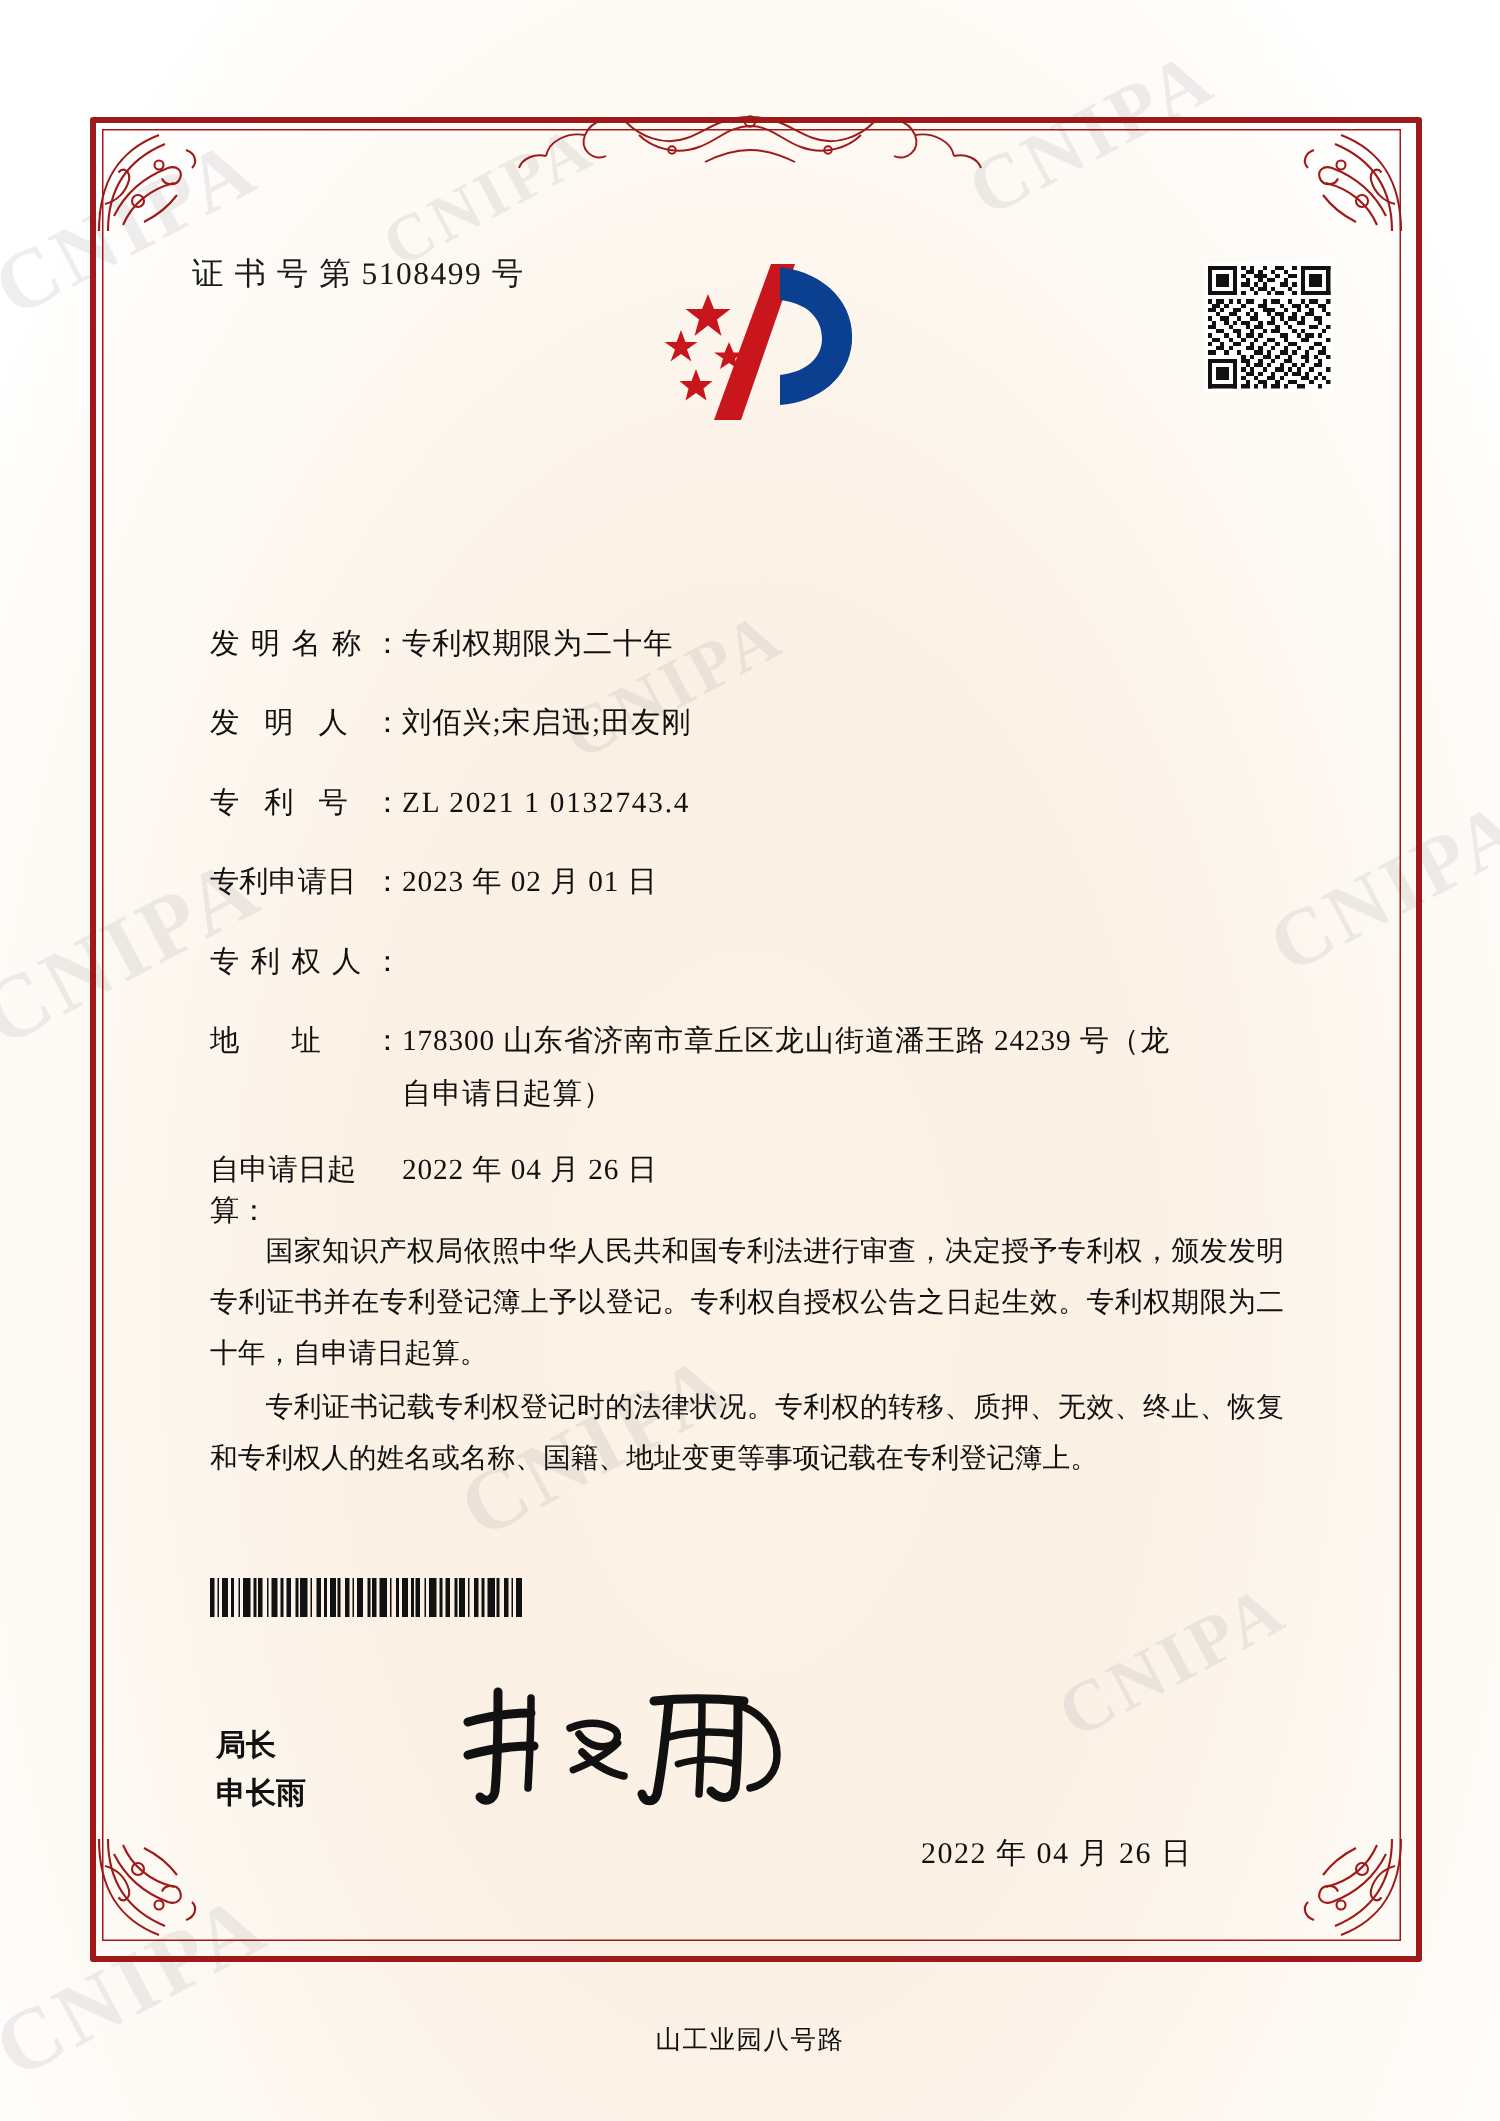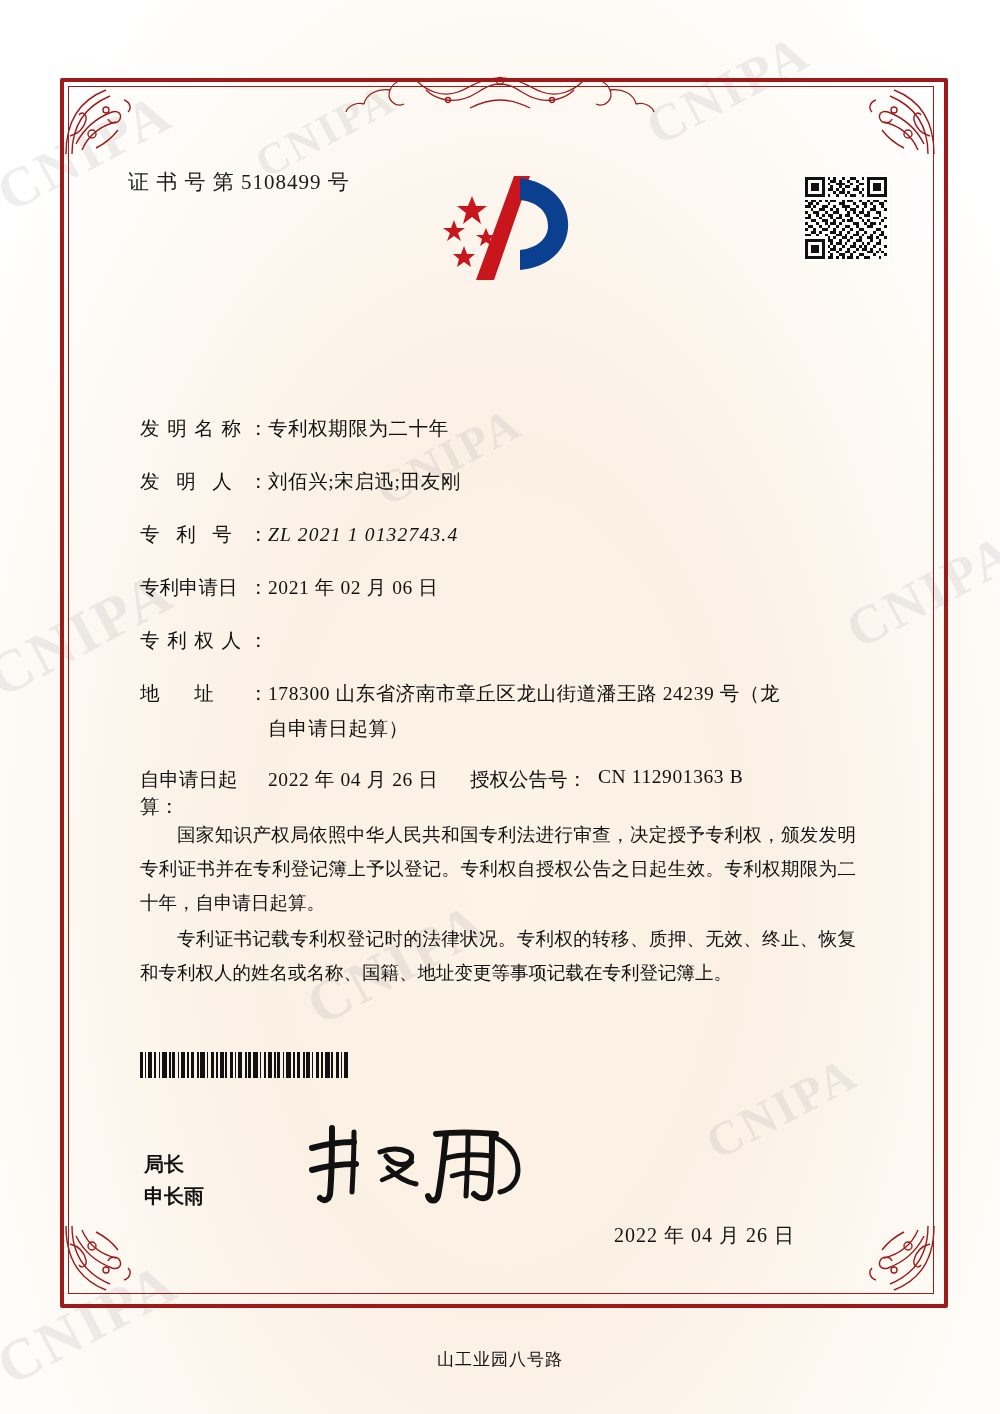--- a/index.html
+++ b/index.html
@@ -137,21 +137,20 @@
     letter-spacing: 0;
   }
   .row .label.tight { letter-spacing: 0; }
   .row .value {
     flex: 1;
     letter-spacing: 0.6px;
   }
   .row .value.mono {
     font-family: "Liberation Serif", serif;
     letter-spacing: 1.2px;
-    font-style: italic;
   }
   .addr-second {
     margin-left: 128px;
     margin-top: -18px;
     margin-bottom: 24px;
     font-size: 19.5px;
     letter-spacing: 0.6px;
   }
   .row.pubrow { margin-bottom: 20px; }
   .pub-left { width: 330px; flex: none; display: flex; }
@@ -593,21 +592,21 @@
         <span>：</span>
       </span>
       <span class="value mono">ZL 2021 1 0132743.4</span>
     </div>
 
     <div class="row">
       <span class="label tight">
         <span>专利申请日</span>
         <span>：</span>
       </span>
-      <span class="value">2021 年 02 月 06 日</span>
+      <span class="value">2023 年 02 月 01 日</span>
     </div>
 
     <div class="row">
       <span class="label">
         <span>专</span>
         <span>利</span>
         <span>权</span>
         <span>人</span>
         <span>：</span>
       </span>
@@ -620,24 +619,20 @@
         <span>：</span>
       </span>
       <span class="value">178300 山东省济南市章丘区龙山街道潘王路 24239 号（龙</span>
     </div>
     <div class="addr-second">自申请日起算）</div>
 
     <div class="row pubrow">
       <span class="pub-left">
         <span class="label">自申请日起算：</span>
         <span class="value">2022 年 04 月 26 日</span>
-      </span>
-      <span class="pub-right">
-        <span class="label2">授权公告号：</span>
-        <span class="value">CN 112901363 B</span>
       </span>
     </div>
   </div>
 
   <div class="paras">
     <p>国家知识产权局依照中华人民共和国专利法进行审查，决定授予专利权，颁发发明专利证书并在专利登记簿上予以登记。专利权自授权公告之日起生效。专利权期限为二十年，自申请日起算。</p>
     <p>专利证书记载专利权登记时的法律状况。专利权的转移、质押、无效、终止、恢复和专利权人的姓名或名称、国籍、地址变更等事项记载在专利登记簿上。</p>
   </div>
 
   <div class="barcode">

